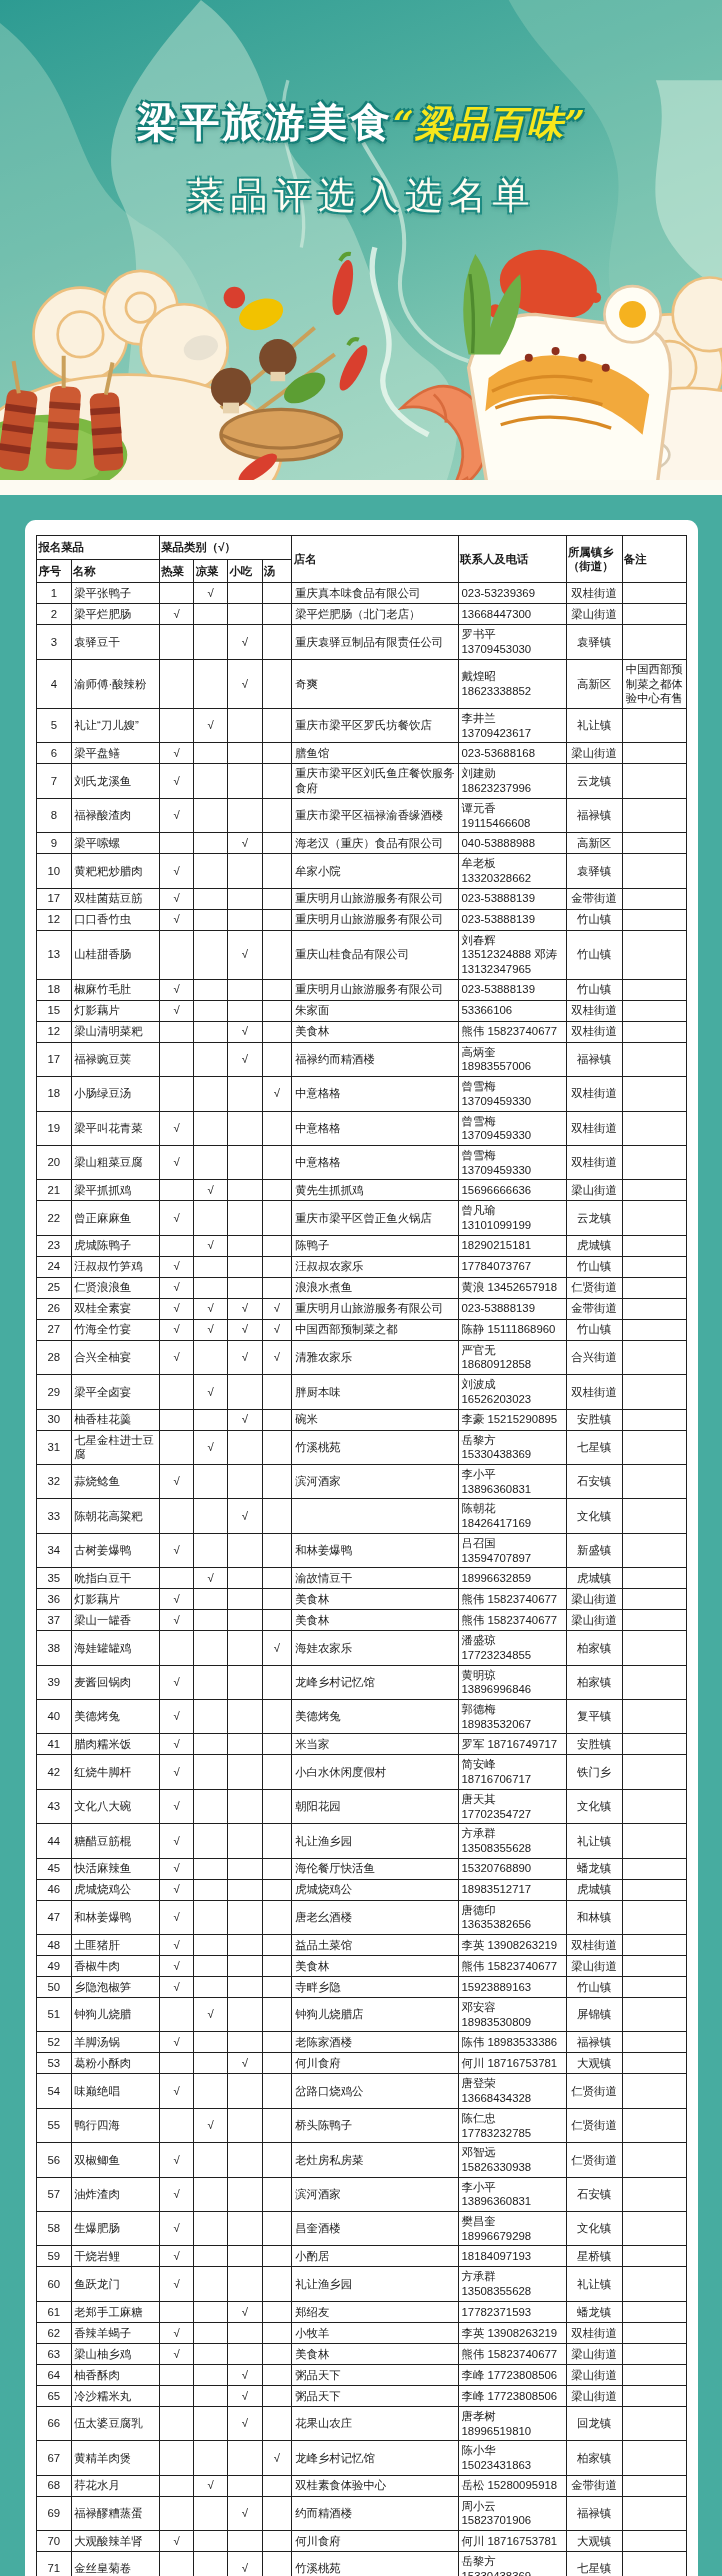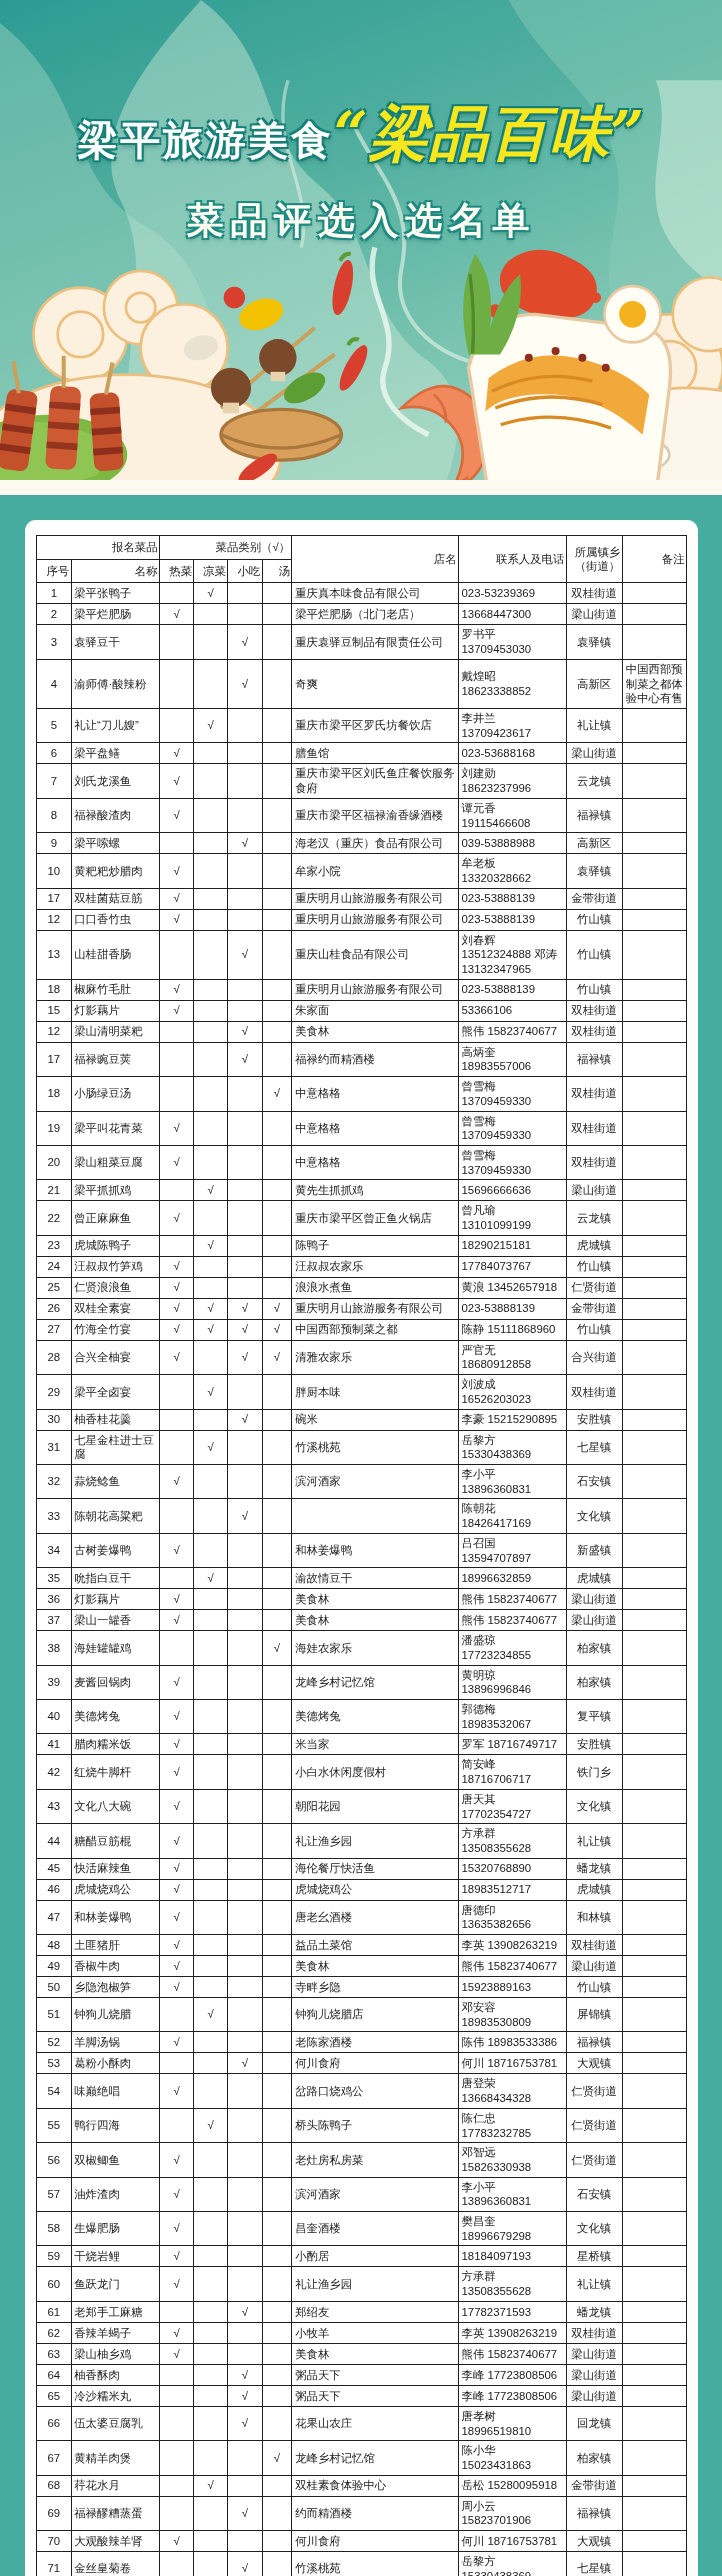--- a/index.html
+++ b/index.html
@@ -16,46 +16,46 @@
   }
   .banner .waves{position:absolute;top:0;left:0;}
   .title-block{position:absolute;top:95px;left:0;width:100%;text-align:center;z-index:3;}
   .title-line{
     font-size:40px;font-weight:bold;letter-spacing:2.7px;color:#ffffff;
     text-shadow:-2px -2px 0 #157f78,2px -2px 0 #157f78,-2px 2px 0 #157f78,2px 2px 0 #157f78,0 3.3px 5.4px rgba(8,70,66,.45);
     white-space:nowrap;
   }
   .title-quoted{
     font-family:"DejaVu Serif","Liberation Serif",serif;
-    font-style:italic;font-weight:bold;color:#f8e71c;font-size:59px;letter-spacing:1.3px;
+    font-style:italic;font-weight:bold;color:#f8e71c;font-size:36px;letter-spacing:1.3px;
     text-shadow:-2px -2px 0 #157f78,2px -2px 0 #157f78,-2px 2px 0 #157f78,2px 2px 0 #157f78,0 3.3px 5.4px rgba(8,70,66,.45);
   }
   .subtitle-line{
-    margin-top:21.4px;font-size:37px;font-weight:bold;letter-spacing:6.7px;color:#fffdf2;
+    margin-top:21.4px;font-size:37px;font-weight:normal;letter-spacing:6.7px;color:#fffdf2;
     text-shadow:-2px -2px 0 #1d8a82,2px -2px 0 #1d8a82,-2px 2px 0 #1d8a82,2px 2px 0 #1d8a82,0 3.3px 4px rgba(8,70,66,.4);
   }
   .food-art{position:absolute;left:0;bottom:0;z-index:2;}
   .banner-bottom-strip{position:absolute;bottom:0;left:0;width:100%;height:14.7px;background:#fdfaf2;z-index:4;}
   
   .content{position:relative;width:723px;padding-top:25.4px;box-sizing:border-box;}
   .card{
     margin:0 25.4px;background:#ffffff;border-radius:10.7px;
     padding:14.7px 10.7px 16px 10.7px;box-sizing:border-box;
   }
   table.menu{
     width:100%;border-collapse:collapse;table-layout:fixed;
     color:#1b1b1b;
   }
   table.menu th,table.menu td{
     border:1px solid #1f1f1f;
     font-size:11.4px;line-height:14.7px;
     padding:2px 2.7px;vertical-align:middle;
     overflow-wrap:break-word;
   }
-  table.menu th{font-weight:normal;text-align:right;padding:4px 1.3px;}
+  table.menu th{font-weight:bold;text-align:left;padding:4px 1.3px;}
   .th-town{white-space:pre-line;}
   td.c-no{text-align:center;}
   td.c-name{text-align:left;padding-left:6.7px;}
   td.c-check{text-align:center;font-size:12.7px;}
   td.c-store{text-align:left;padding-left:6.7px;}
   td.c-contact{text-align:left;padding-left:5.4px;white-space:pre-line;}
   td.c-town{text-align:center;}
   td.c-remark{text-align:center;}
   table.menu tbody tr{height:21px;}
 </style>
@@ -330,21 +330,21 @@
               <td class="c-remark"></td>
             </tr>
             <tr>
               <td class="c-no">9</td>
               <td class="c-name">梁平嗦螺</td>
               <td class="c-check"></td>
               <td class="c-check"></td>
               <td class="c-check">√</td>
               <td class="c-check"></td>
               <td class="c-store">海老汉（重庆）食品有限公司</td>
-              <td class="c-contact">039-53888988</td>
+              <td class="c-contact">040-53888988</td>
               <td class="c-town">高新区</td>
               <td class="c-remark"></td>
             </tr>
             <tr>
               <td class="c-no">10</td>
               <td class="c-name">黄粑粑炒腊肉</td>
               <td class="c-check">√</td>
               <td class="c-check"></td>
               <td class="c-check"></td>
               <td class="c-check"></td>

